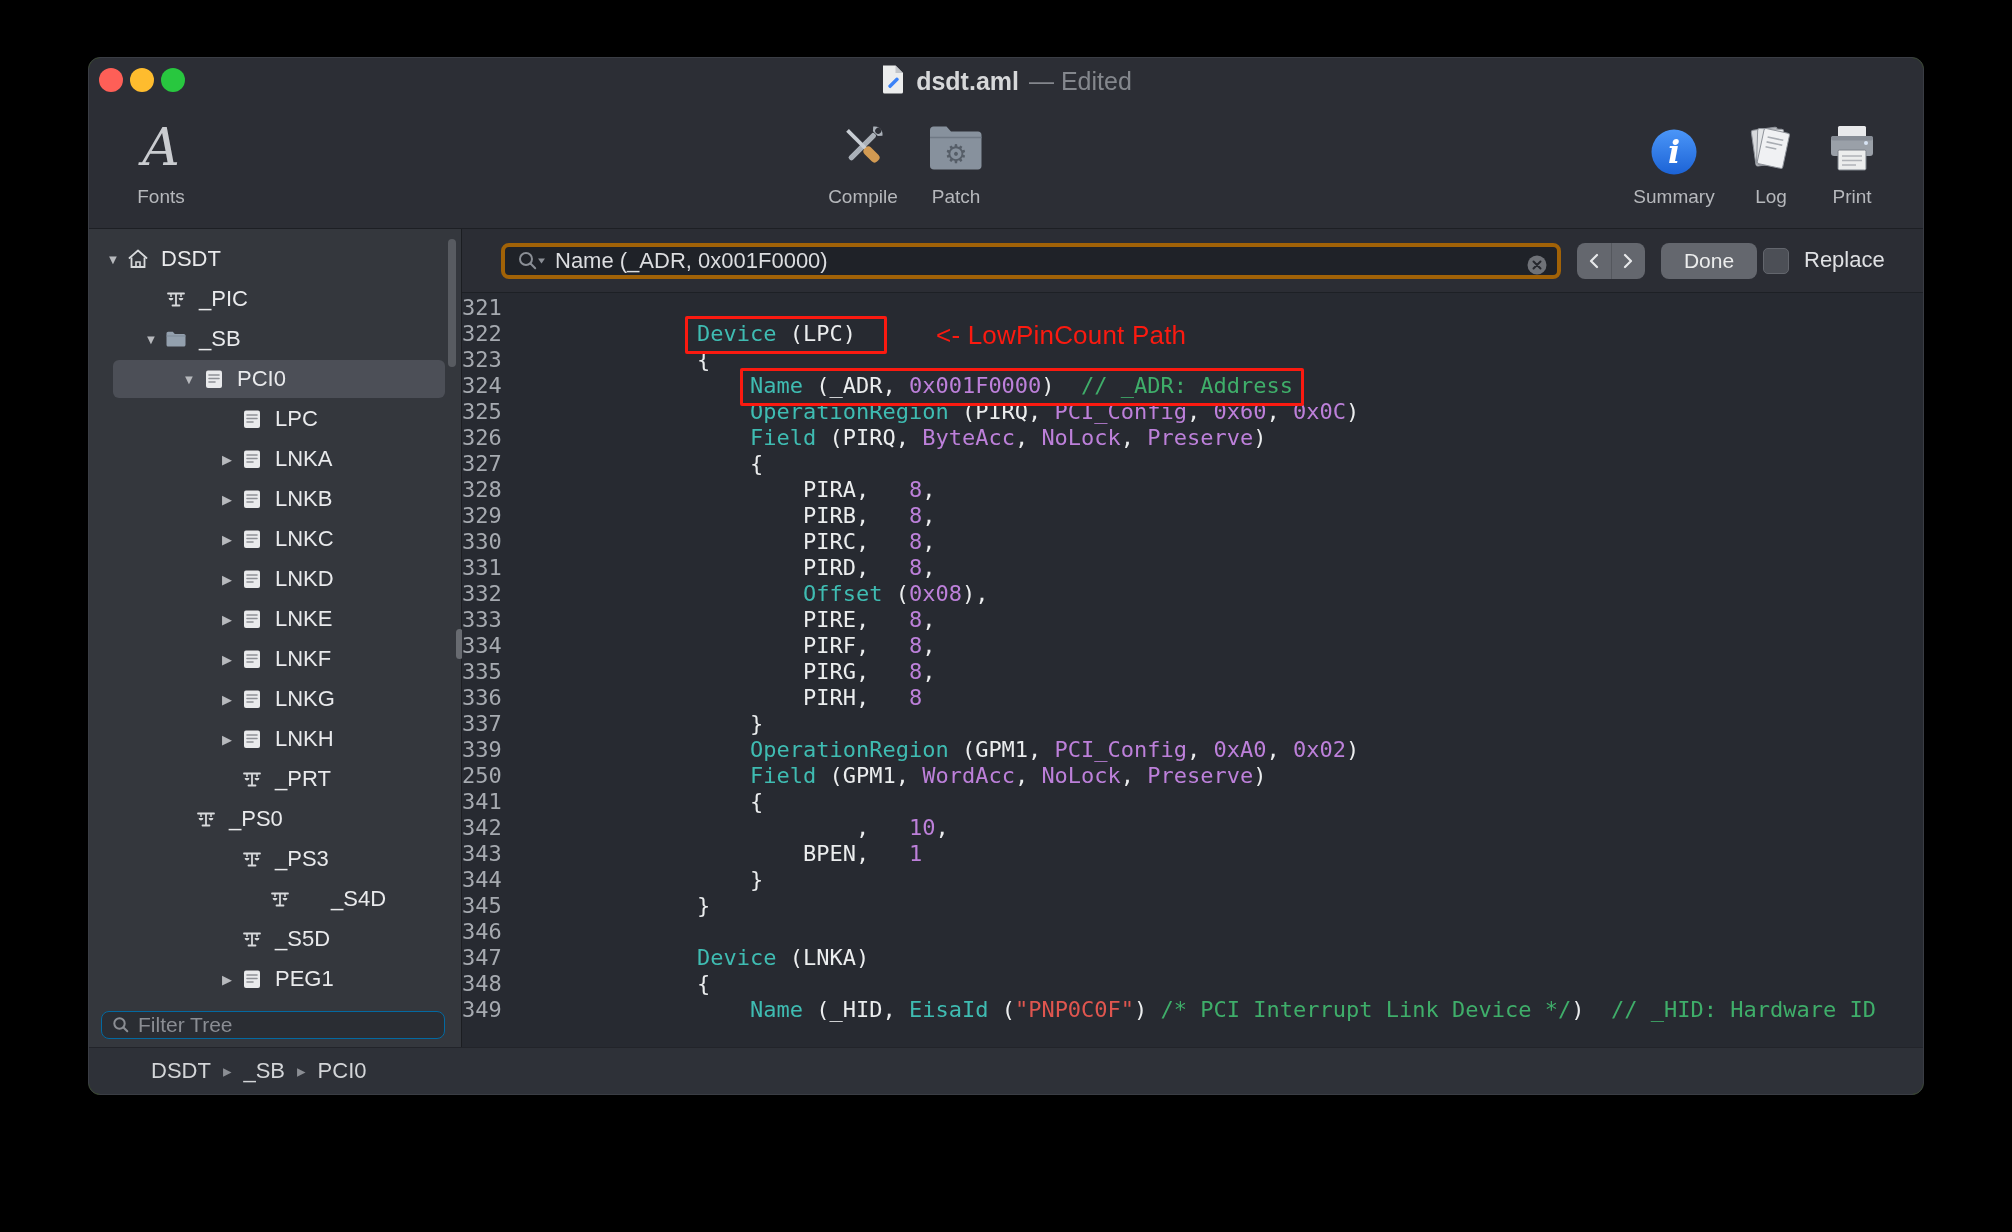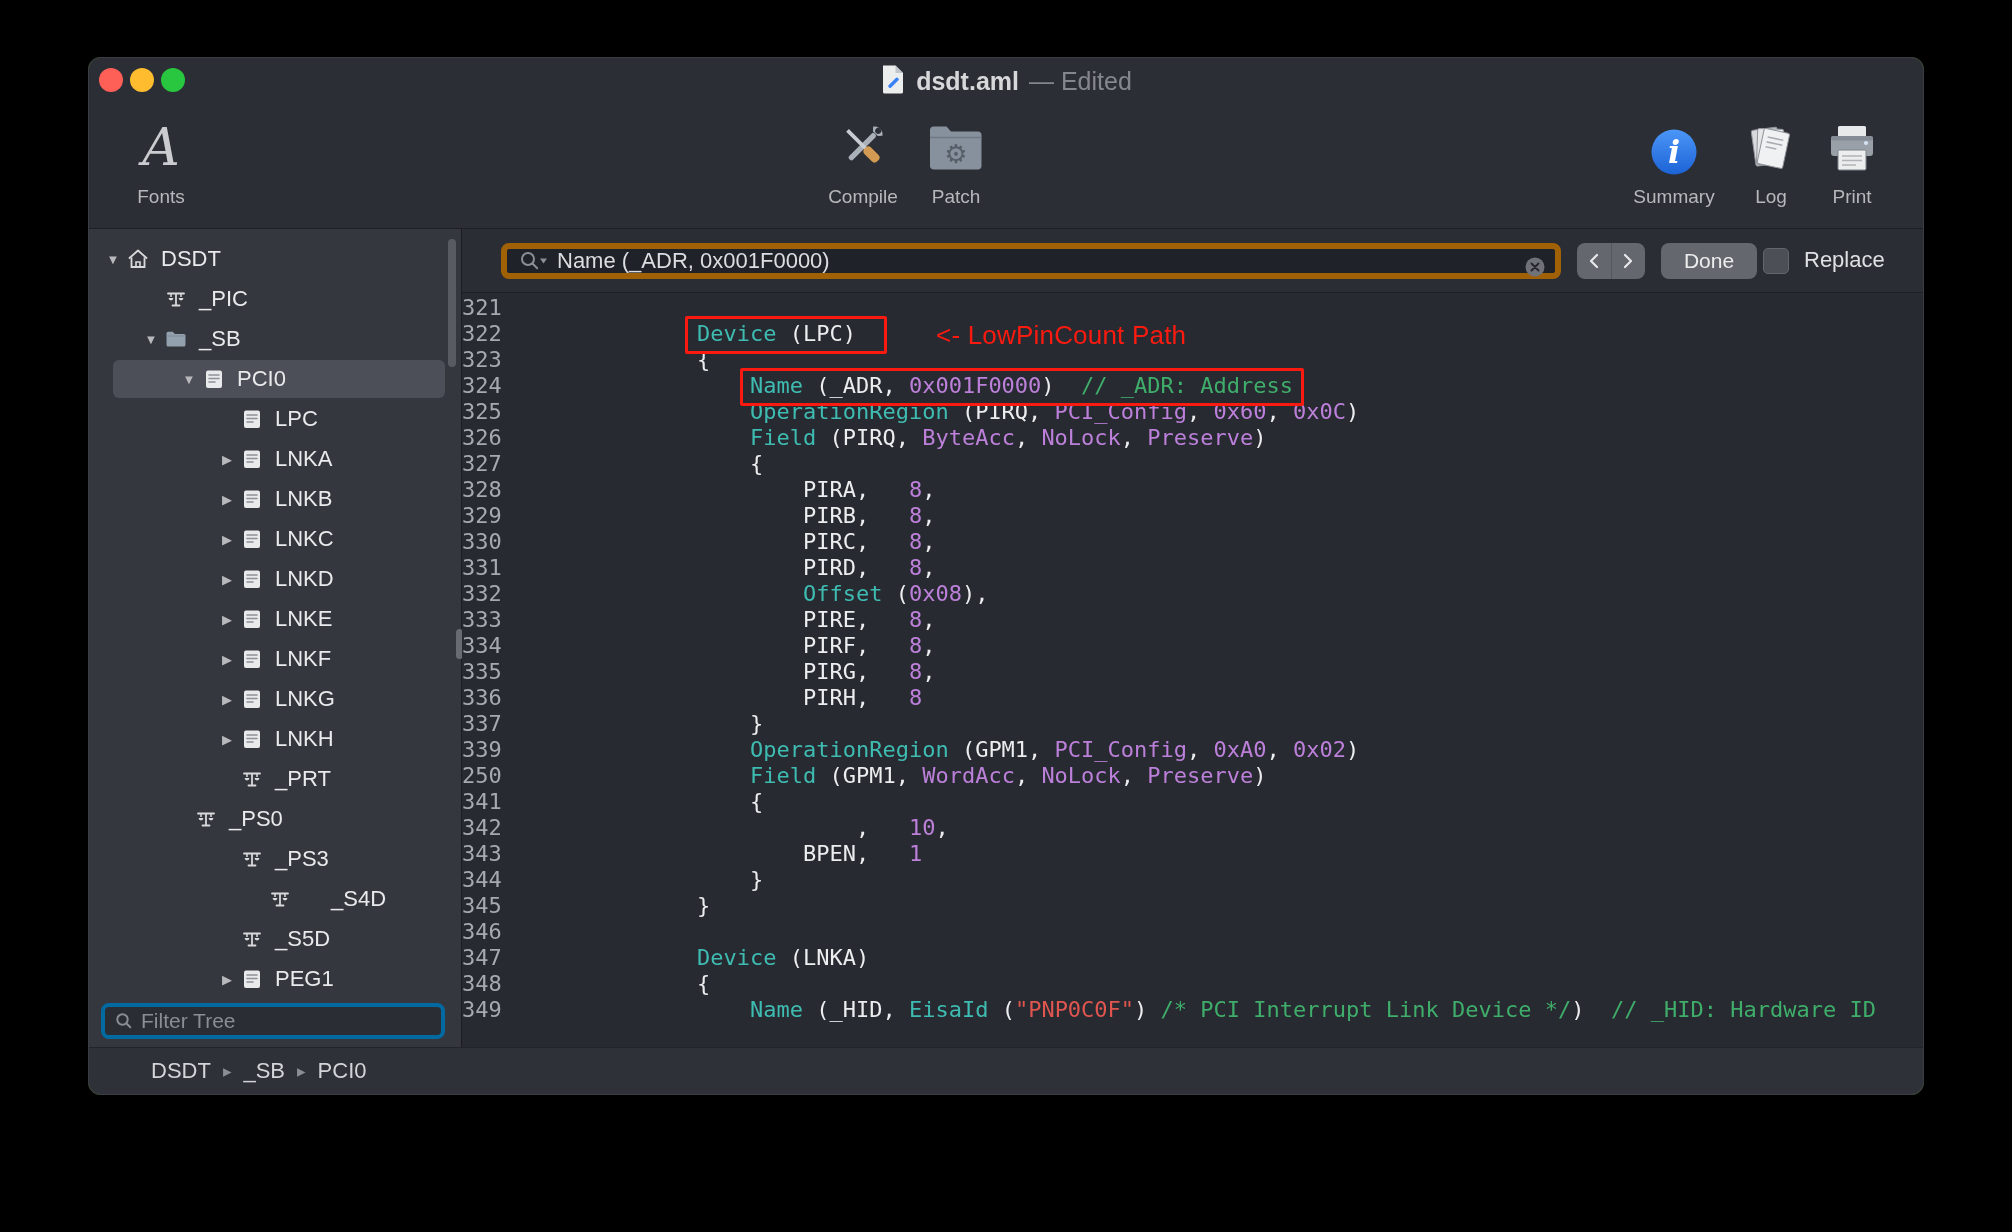--- a/index.html
+++ b/index.html
@@ -23,21 +23,21 @@
   
   .toolbar{position:absolute;left:0;top:46px;right:0;height:125px;background:#2c2e35;border-bottom:1px solid #1d1f24;}
   .tb-item{position:absolute;top:0;width:120px;display:flex;flex-direction:column;align-items:center;cursor:default;}
   .tb-icon{height:72px;display:flex;align-items:flex-end;justify-content:center;}
   .tb-label{margin-top:10px;font-size:19px;color:#b6b8bc;}
   .fonts-a{font-family:"DejaVu Serif",serif;font-style:italic;font-size:52px;line-height:58px;color:#caccd0;}
 
   
   .findbar{position:absolute;left:373px;top:171px;right:0;height:64px;background:#2b2d34;border-bottom:1px solid #1d2025;}
   .search-field{position:absolute;left:39px;top:14px;width:1060px;height:36px;background:#1f2228;
-                border:6px solid #a16207;border-radius:8px;display:flex;align-items:center;padding:0 40px 0 12px;gap:8px;}
+                border:4px solid #a16207;border-radius:8px;display:flex;align-items:center;padding:0 40px 0 12px;gap:8px;}
   .search-input{flex:1;background:transparent;border:none;outline:none;color:#dcdde0;font-size:22px;
                 font-family:"Liberation Sans",sans-serif;}
   .clear-btn{position:absolute;right:9px;top:7px;width:22px;height:22px;cursor:pointer;}
   .nav-seg{position:absolute;left:1115px;top:14px;width:68px;height:36px;background:#64676e;border-radius:8px;display:flex;overflow:hidden;}
   .nav-btn{flex:1;display:flex;align-items:center;justify-content:center;cursor:pointer;}
   .nav-btn.first{border-right:1px solid #54575d;}
   .done-btn{position:absolute;left:1199px;top:14px;width:96px;height:36px;background:#64676e;border-radius:8px;
             color:#eceded;font-size:21px;display:flex;align-items:center;justify-content:center;cursor:pointer;}
   .replace-check{position:absolute;left:1301px;top:19px;width:26px;height:26px;background:#4c4f56;
                  border:1px solid #63666d;border-radius:5px;cursor:pointer;}
@@ -46,22 +46,22 @@
   
   .sidebar{position:absolute;left:0;top:171px;width:372px;bottom:47px;background:#34373d;}
   .tree{position:absolute;left:0;top:10px;right:0;}
   .tree-row{position:relative;height:40px;display:flex;align-items:center;cursor:default;}
   .tri{width:24px;font-size:13px;color:#b7b9bd;text-align:center;flex:none;position:relative;z-index:1;}
   .tree-ic{width:26px;height:26px;flex:none;display:flex;align-items:center;justify-content:center;
            margin-right:10px;position:relative;z-index:1;}
   .tree-label{font-size:22px;color:#e9eaec;position:relative;z-index:1;}
   .sel-bg{position:absolute;left:24px;right:16px;top:1px;bottom:1px;background:#4c4f57;border-radius:6px;z-index:0;}
   .sb-scroll{position:absolute;right:5px;top:10px;width:8px;height:128px;border-radius:4px;background:#585b61;}
-  .filter-field{position:absolute;left:12px;right:16px;bottom:8px;height:36px;background:#2a2d33;
-                border:4px solid #0369a1;border-radius:8px;display:flex;align-items:center;padding:0 10px;gap:8px;}
+  .filter-field{position:absolute;left:12px;right:16px;bottom:8px;height:28px;background:#2a2d33;
+                border:1px solid #0369a1;border-radius:8px;display:flex;align-items:center;padding:0 10px;gap:8px;}
   .filter-input{flex:1;background:transparent;border:none;outline:none;color:#cfd1d4;font-size:21px;
                 font-family:"Liberation Sans",sans-serif;}
   .filter-input::placeholder{color:#8a8d93;}
   .splitter{position:absolute;left:372px;top:171px;width:1px;bottom:47px;background:#1b1d21;}
   .split-handle{position:absolute;left:367px;top:571px;width:7px;height:30px;border-radius:4px;background:#686b71;cursor:col-resize;}
 
   
   .editor{position:absolute;left:373px;top:235px;right:0;bottom:47px;background:#272a31;overflow:hidden;cursor:text;}
   .code-lines{position:absolute;left:0;top:2px;right:0;font-family:"DejaVu Sans Mono",monospace;
               font-size:22px;line-height:26px;}

